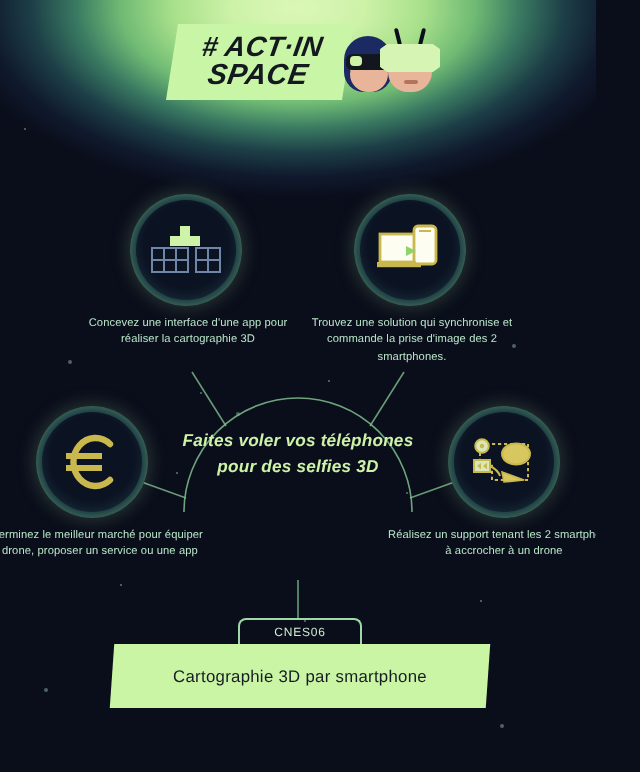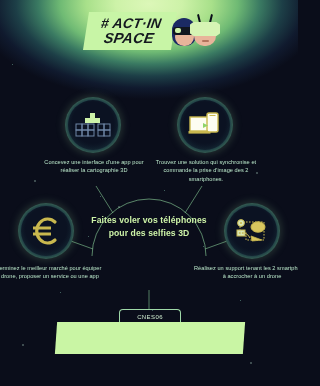--- a/index.html
+++ b/index.html
@@ -221,20 +221,21 @@
   }
   .center-title {
     position: absolute;
     left: 87px;
     top: 214px;
     width: 124px;
     text-align: center;
     color: #cdf3a8;
     font-size: 8.6px;
     line-height: 13px;
+    font-style: italic;
     font-weight: 700;
     letter-spacing: .1px;
   }
 
   
   .tag {
     position: absolute;
     left: 119px;
     top: 309px;
     width: 60px;
@@ -402,14 +403,15 @@
         <path d="M 11 17 q 4 2 5 5" fill="none" stroke="#c9b84e" stroke-width="1"></path>
       </svg>
     </div>
   </div>
   <div class="caption" id="cap-4">Réalisez un support tenant les 2 smartphones à accrocher à un drone</div>
 
   <div class="center-title">Faites voler vos téléphones pour des selfies 3D</div>
 
   <div class="tag">CNES06</div>
   <div class="banner"></div>
+  <div class="banner-text">Cartographie 3D par smartphone</div>
 
 </div>
 
 </body></html>

